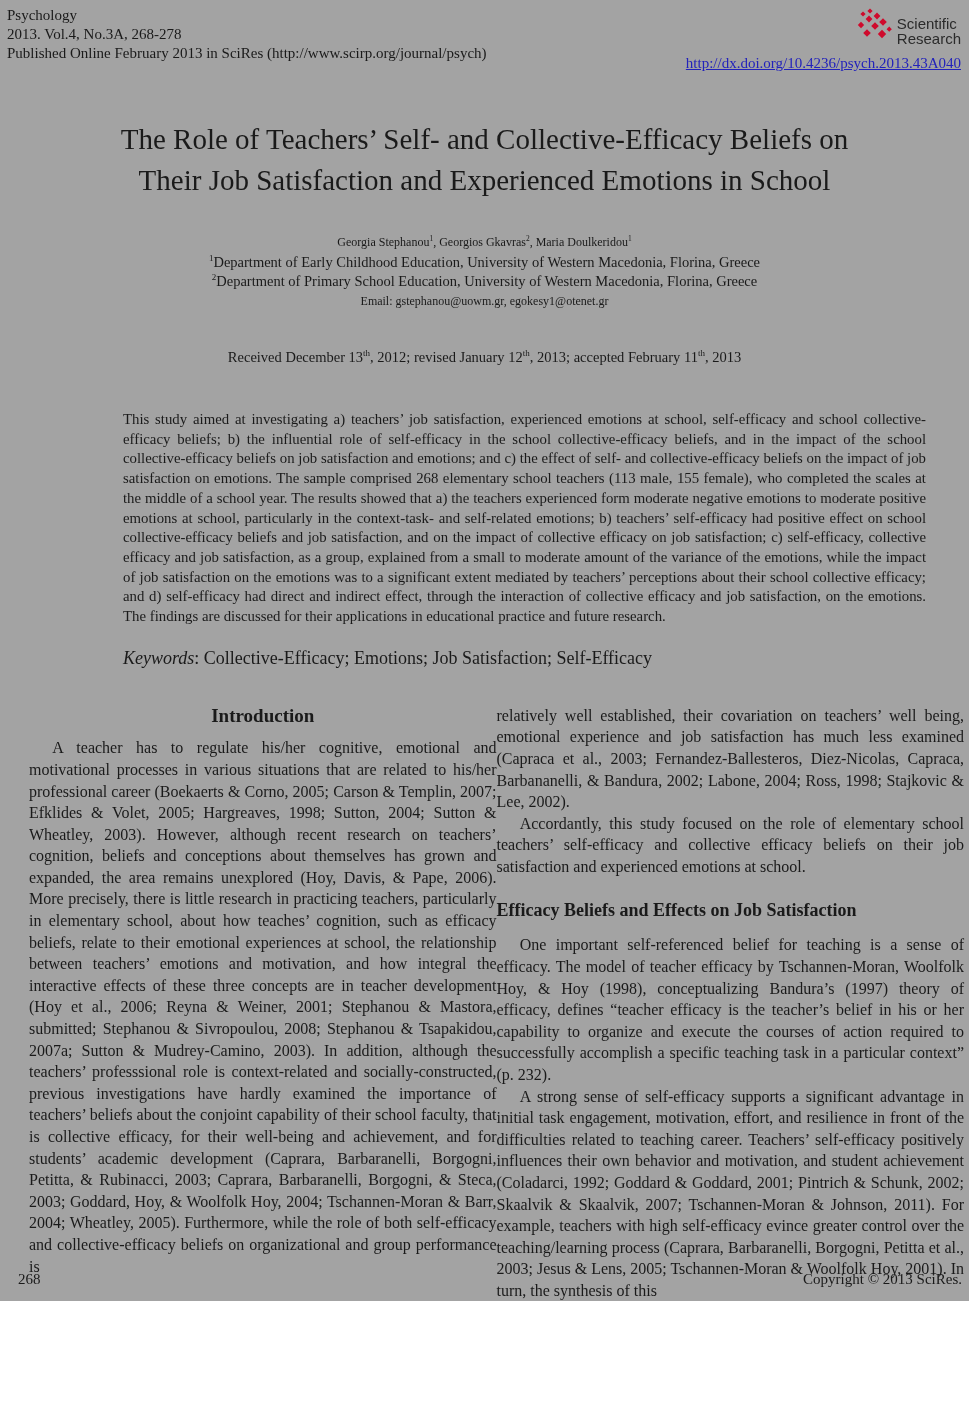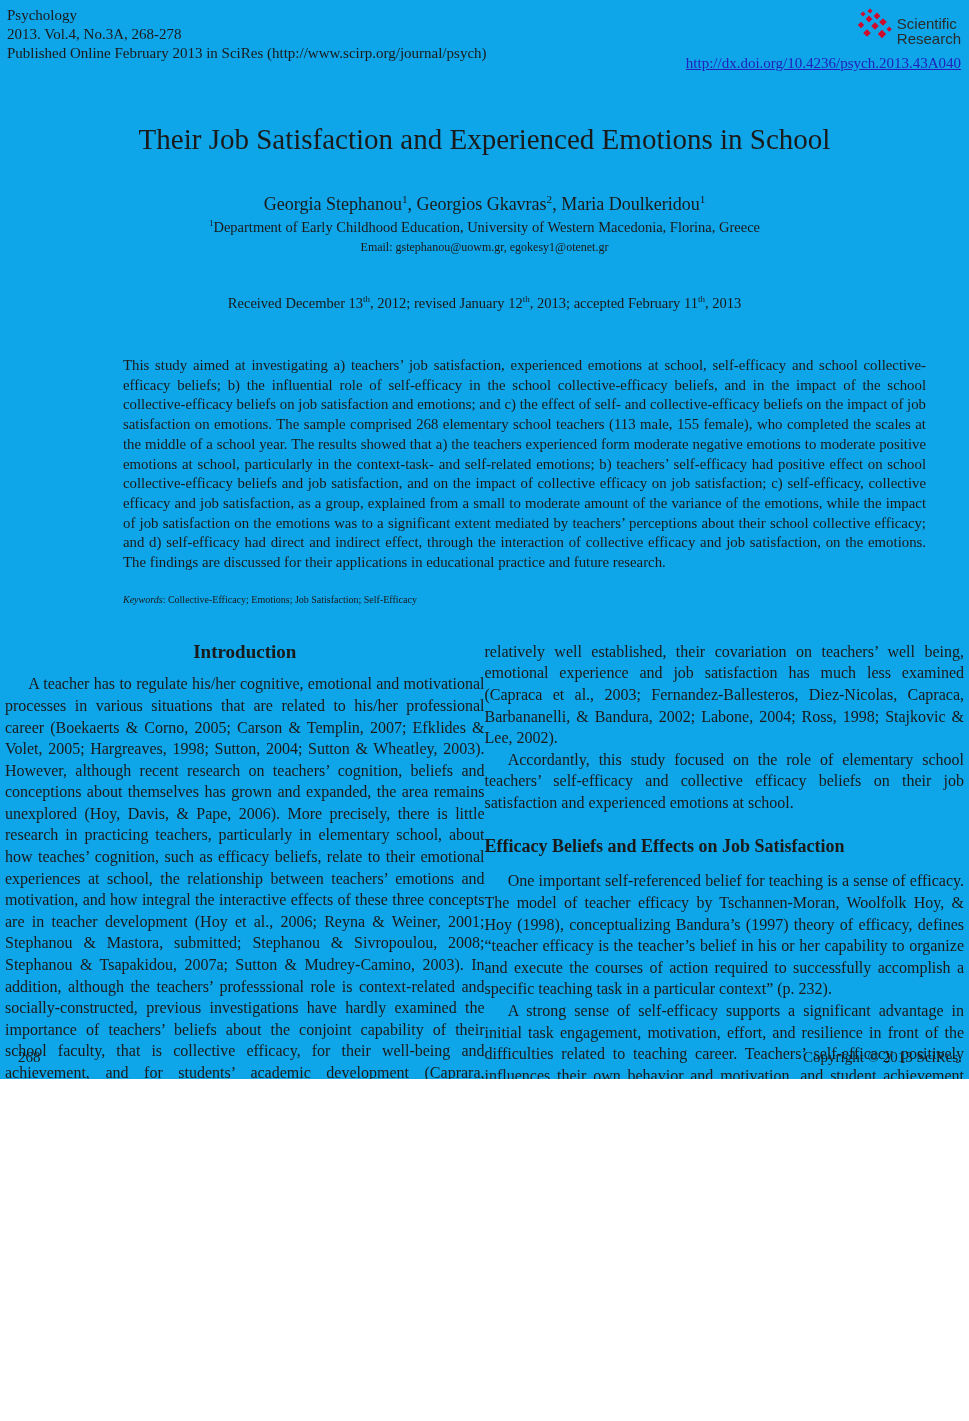--- a/index.html
+++ b/index.html
@@ -1,21 +1,21 @@
 <!DOCTYPE html>
 <html><head>
 <meta charset="utf-8">
 <style>
   html, body { margin: 0; padding: 0; background: #ffffff; }
   .page {
     position: relative;
     width: 969px;
-    height: 1079px;
+    height: 1301px;
     margin: 0 auto;
-    background: #0ea5e9;
+    background: #a3a3a3;
     color: #1a1a1a;
     font-family: "Liberation Serif", "DejaVu Serif", serif;
     overflow: hidden;
   }
   
   .header {
     display: flex;
     justify-content: space-between;
     align-items: flex-start;
     padding: 6px 8px 0 7px;
@@ -47,21 +47,21 @@
   .paper-title {
     margin: 47px 20px 0 20px;
     text-align: center;
     font-size: 29px;
     font-weight: 400;
     line-height: 41px;
   }
   .byline {
     margin-top: 34px;
     text-align: center;
-    font-size: 18px;
+    font-size: 12px;
   }
   .affil {
     text-align: center;
     font-size: 14.5px;
     line-height: 19px;
   }
   .affil-first { margin-top: 3px; }
   .email-line {
     margin-top: 3px;
     text-align: center;
@@ -75,28 +75,29 @@
   sup { font-size: 62%; line-height: 0; }
   
   .abstract {
     margin: 44px 43px 0 123px;
     text-align: justify;
     font-size: 14.8px;
     line-height: 19.7px;
   }
   .keywords {
     margin: 21px 101px 0 123px;
-    font-size: 10px;
+    font-size: 18px;
   }
   .keywords .kw-label { font-style: italic; }
   
   .columns {
     display: flex;
     padding: 0 5px 0 5px;
     margin-top: 36px;
+    margin-left: 24px;
   }
   .col {
     flex: 1 1 0;
     text-align: justify;
     font-size: 16px;
     line-height: 21.6px;
   }
   .intro-heading {
     margin: 0 0 11px 0;
     text-align: center;
@@ -156,29 +157,33 @@
         <span class="logo-wordmark">
           <div>Scientific</div>
           <div>Research</div>
         </span>
       </div>
       <a href="#" class="doi-link">http://dx.doi.org/10.4236/psych.2013.43A040</a>
     </div>
   </div>
 
   <h1 class="paper-title">
+    <span style="display:block">The Role of Teachers’ Self- and Collective-Efficacy Beliefs on</span>
     <span style="display:block">Their Job Satisfaction and Experienced Emotions in School</span>
   </h1>
 
   <div class="byline">
     <span>Georgia Stephanou</span><sup>1</sup><span>, </span><span>Georgios Gkavras</span><sup>2</sup><span>, </span><span>Maria Doulkeridou</span><sup>1</sup>
   </div>
 
   <div class="affil affil-first">
     <sup>1</sup><span>Department of Early Childhood Education, University of Western Macedonia, Florina, Greece</span>
+  </div>
+  <div class="affil">
+    <sup>2</sup><span>Department of Primary School Education, University of Western Macedonia, Florina, Greece</span>
   </div>
   <div class="email-line">Email: gstephanou@uowm.gr, egokesy1@otenet.gr</div>
 
   <div class="received-line">
     <span>Received December 13</span><sup>th</sup><span>, 2012; revised January 12</span><sup>th</sup><span>, 2013; accepted February 11</span><sup>th</sup><span>, 2013</span>
   </div>
 
   <div class="abstract">This study aimed at investigating a) teachers’ job satisfaction, experienced emotions at school, self-efficacy and school collective-efficacy beliefs; b) the influential role of self-efficacy in the school collective-efficacy beliefs, and in the impact of the school collective-efficacy beliefs on job satisfaction and emotions; and c) the effect of self- and collective-efficacy beliefs on the impact of job satisfaction on emotions. The sample comprised 268 elementary school teachers (113 male, 155 female), who completed the scales at the middle of a school year. The results showed that a) the teachers experienced form moderate negative emotions to moderate positive emotions at school, particularly in the context-task- and self-related emotions; b) teachers’ self-efficacy had positive effect on school collective-efficacy beliefs and job satisfaction, and on the impact of collective efficacy on job satisfaction; c) self-efficacy, collective efficacy and job satisfaction, as a group, explained from a small to moderate amount of the variance of the emotions, while the impact of job satisfaction on the emotions was to a significant extent mediated by teachers’ perceptions about their school collective efficacy; and d) self-efficacy had direct and indirect effect, through the interaction of collective efficacy and job satisfaction, on the emotions. The findings are discussed for their applications in educational practice and future research.</div>
 
   <div class="keywords">

